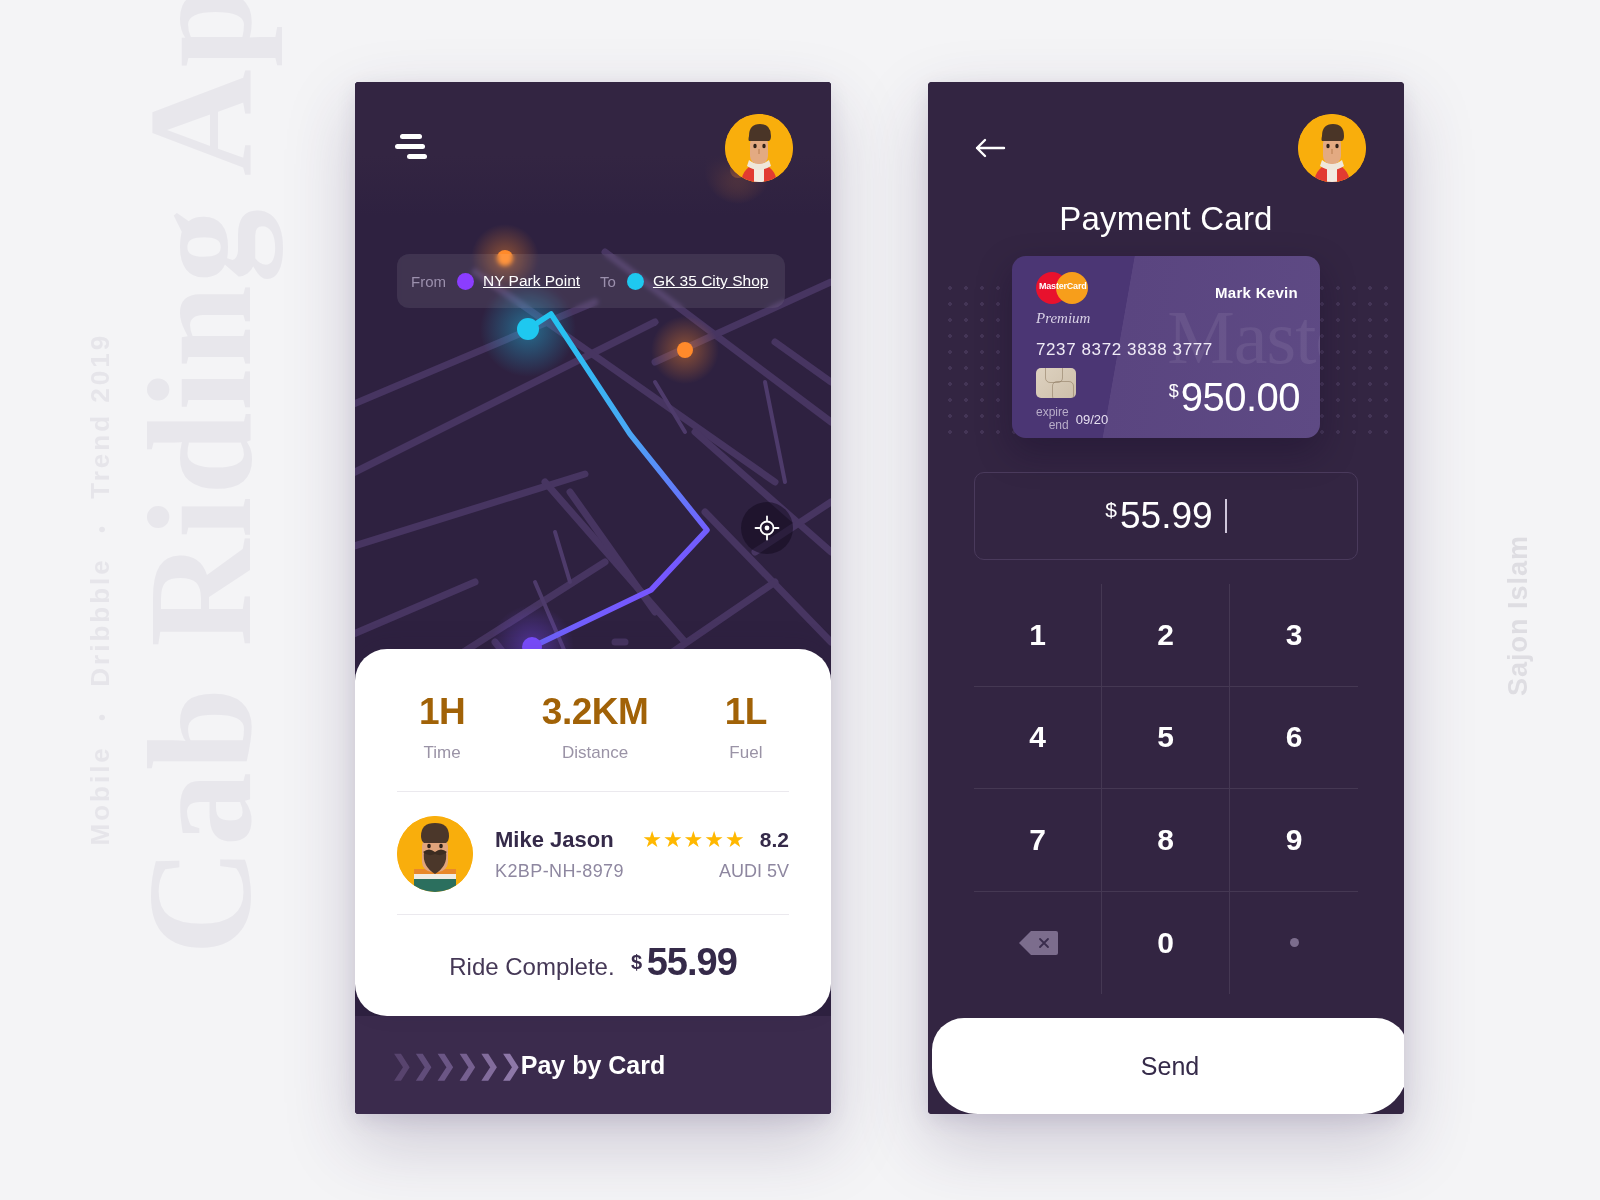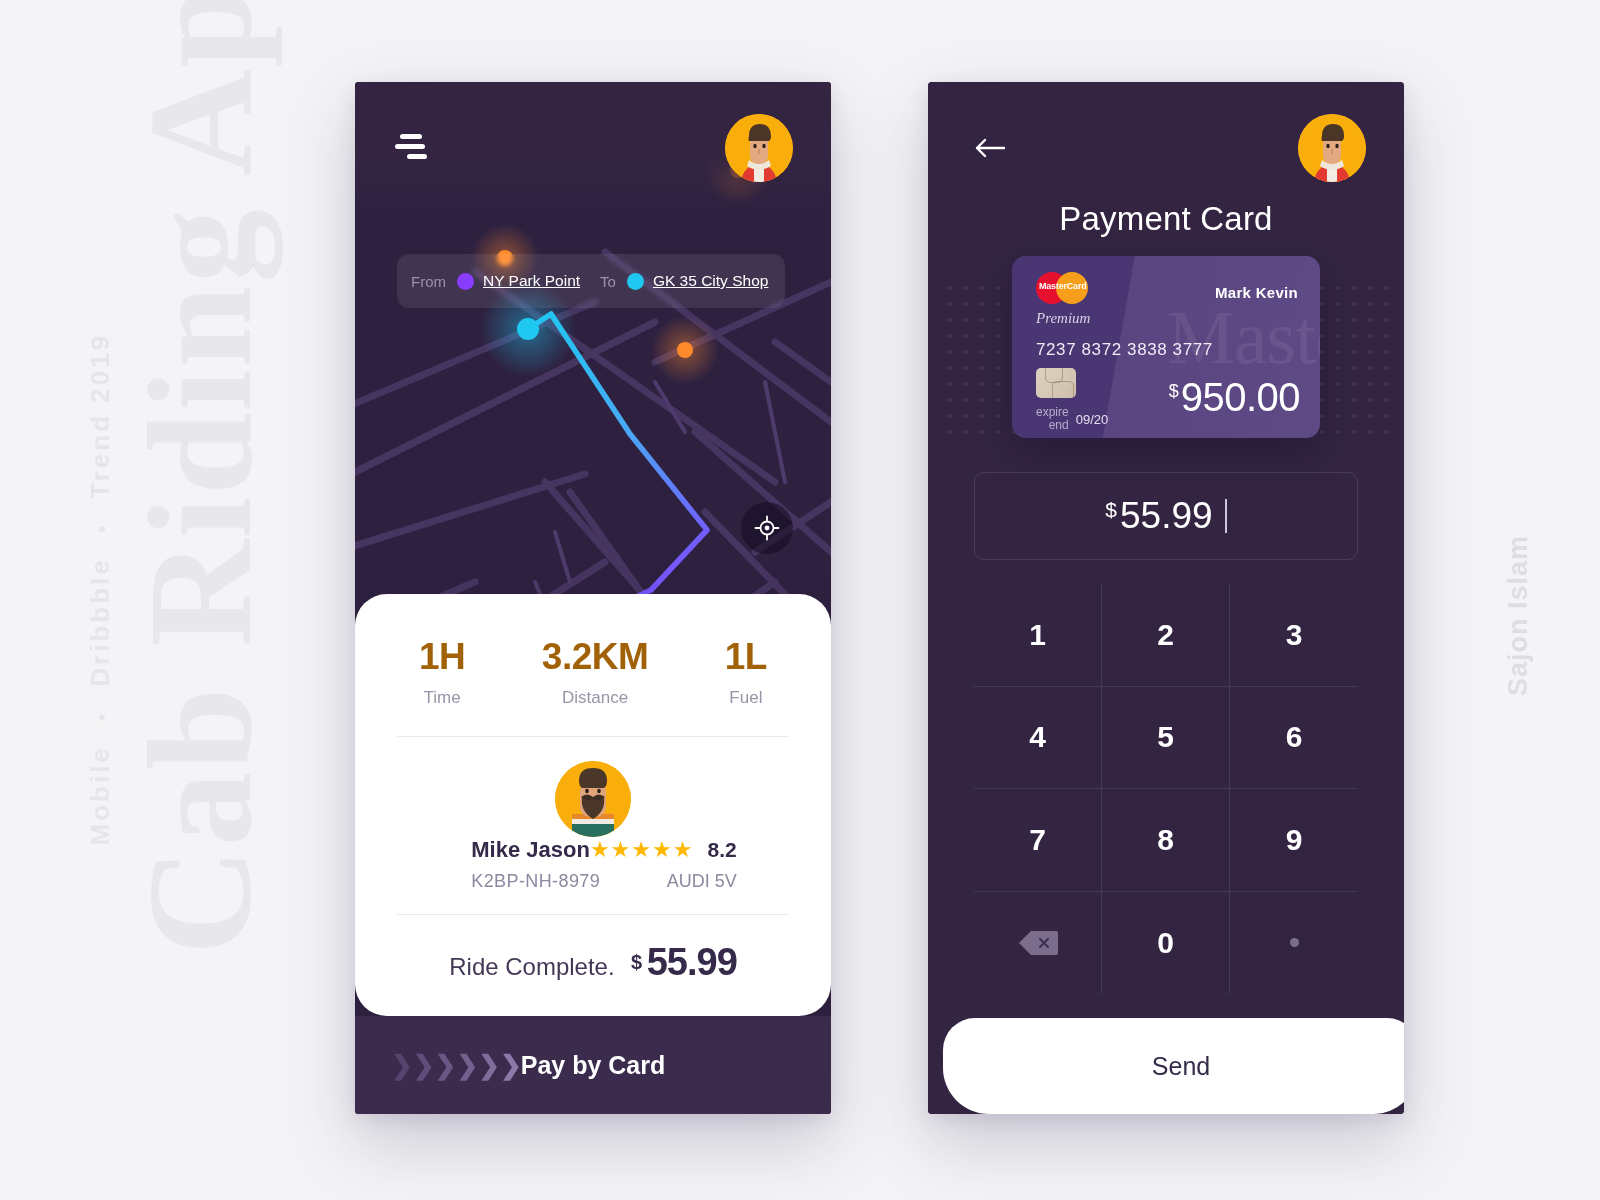--- a/index.html
+++ b/index.html
@@ -126,21 +126,21 @@
     padding:42px 42px 0 42px;
     z-index:8;
     box-shadow:0 -6px 26px rgba(40,25,60,0.10);
   }
   .stats { display:flex; justify-content:space-between; padding:0 22px 28px 22px; }
   .stat { text-align:center; }
   .stat .v { font-size:37px; font-weight:700; color:#a16207; letter-spacing:-0.5px; }
   .stat .k { font-size:17px; color:#9a93a6; margin-top:10px; font-weight:400; }
   .divider { height:1px; background:#ebe9ee; }
 
-  .driver { display:flex; align-items:center; padding:24px 0 22px 0;flex-direction:column; }
+  .driver { display:flex; align-items:center; padding:24px 0 22px 0; }
   .driver-av {
     width:76px; height:76px; border-radius:50%;
     background:radial-gradient(circle at 50% 45%, #ffc125 0%, #f9ad0c 80%, #eda104 100%);
     overflow:hidden; flex:0 0 auto;
   }
   .driver-info { flex:1; padding-left:22px; }
   .driver-row { display:flex; align-items:center; justify-content:space-between; }
   .driver-name { font-size:22px; font-weight:700; color:#352a49; }
   .driver-plate { font-size:18px; color:#8e87a0; margin-top:8px; letter-spacing:0.4px; }
   .driver-car { font-size:18px; color:#8e87a0; margin-top:8px; }
@@ -273,21 +273,21 @@
   }
   .key:nth-child(3n) { border-right:none; }
   .key:nth-child(n+10) { border-bottom:none; }
   .key.dot-key { font-size:30px; }
   .key .dotglyph { width:9px; height:9px; border-radius:50%; background:#7c6d8d; }
   .bksp {
     width:40px; height:26px; position:relative;
   }
 
   .send-bar {
-    position:absolute; left:15px; bottom:0; width:100%; height:96px;
+    position:absolute; left:4px; bottom:0; width:100%; height:96px;
     background:#fff; border-radius:32px 32px 46px 46px;
     display:flex; align-items:center; justify-content:center;
     cursor:pointer; z-index:9;
   }
   .send-bar .lbl { font-size:25px; color:#352a49; font-weight:500; }
 </style>
 </head>
 <body>
 
 <div class="stage">

